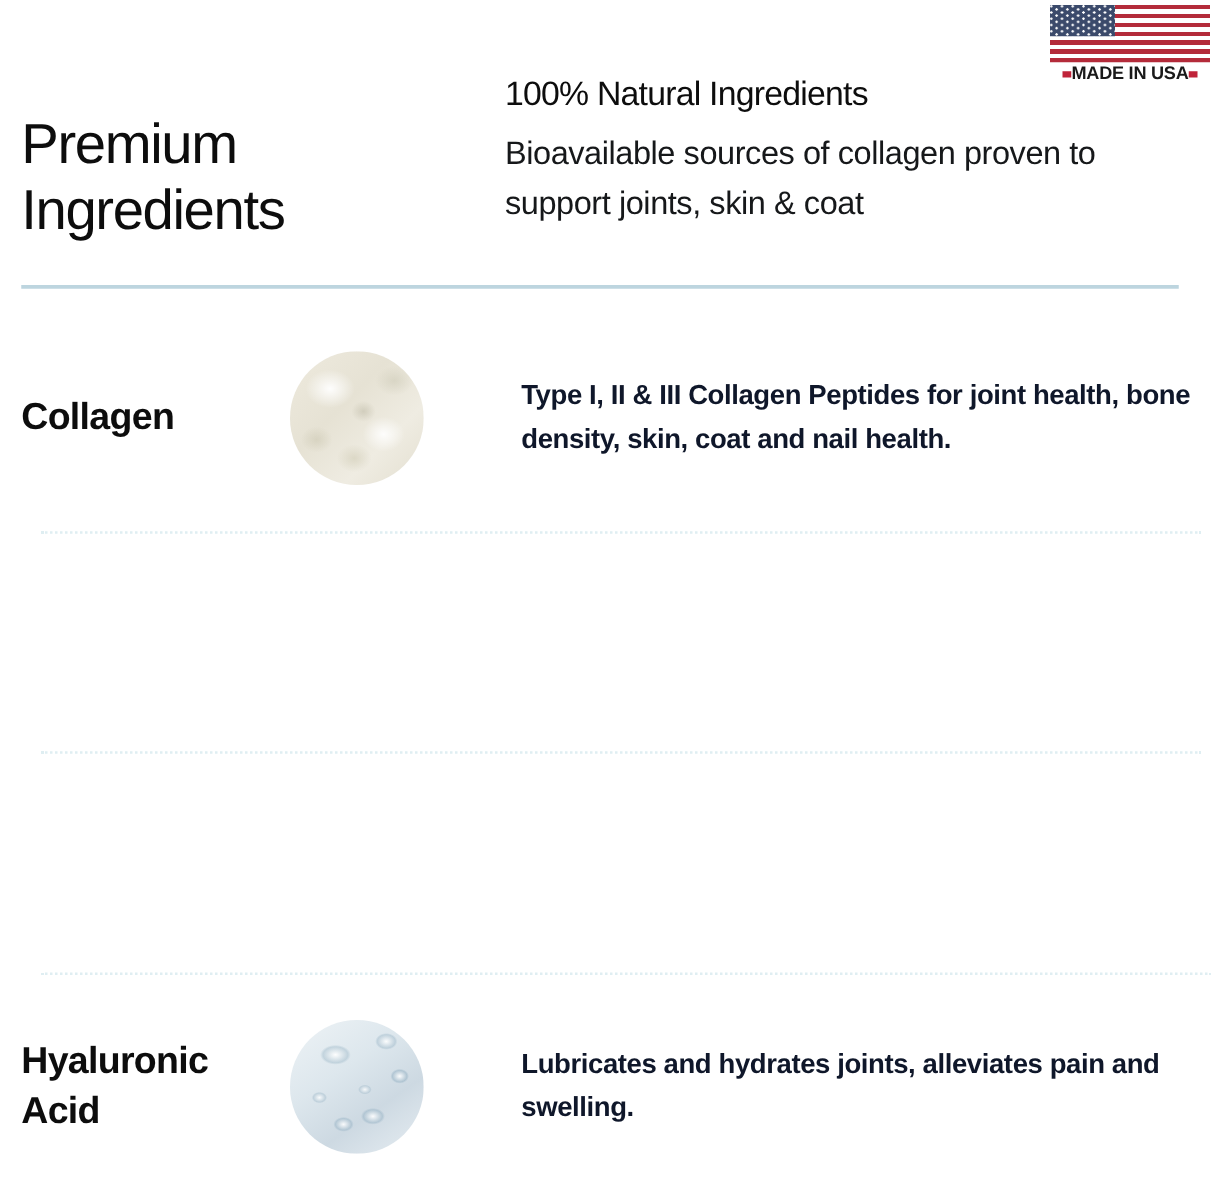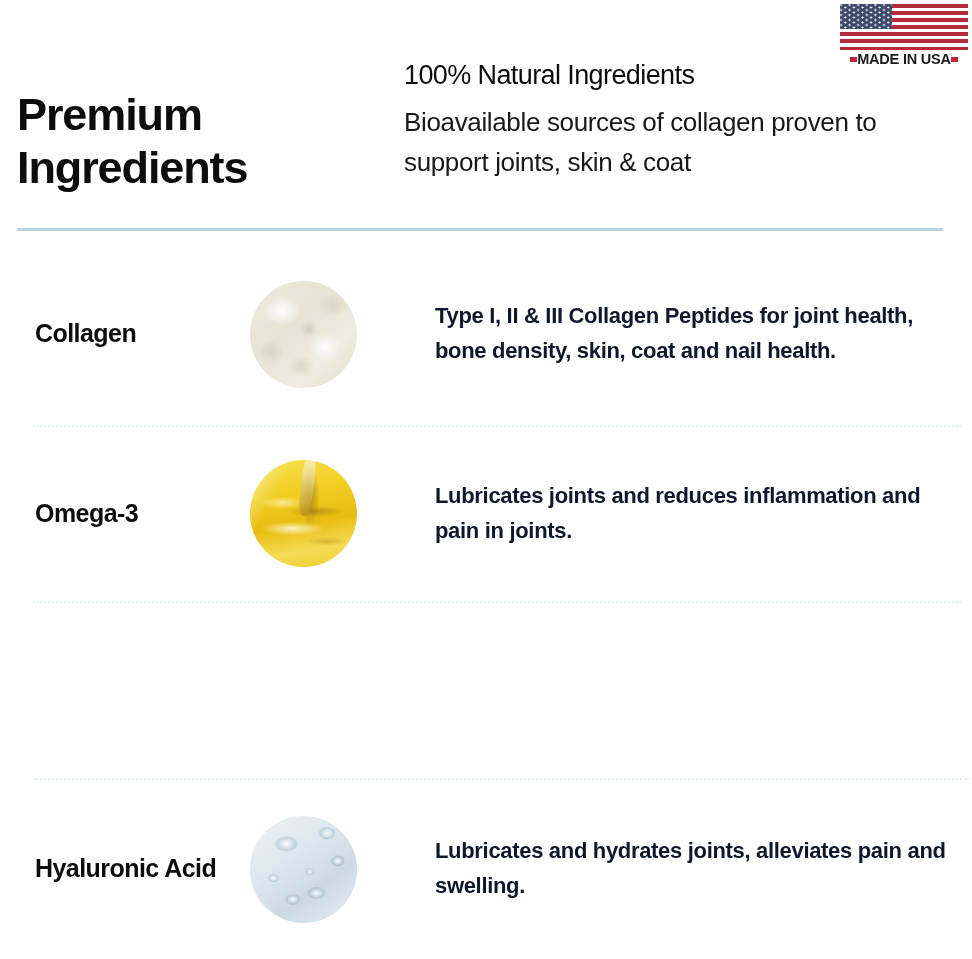--- a/index.html
+++ b/index.html
@@ -92,21 +92,21 @@
     top: 44px;
     width: 972px;
     height: 170px;
   }
   .header-title {
     position: absolute;
     left: 17px;
     top: 14px;
     width: 360px;
     font-size: 45px;
-    font-weight: bold;
+    font-weight: normal;
     line-height: 1.18;
     letter-spacing: -1.1px;
     color: #0d0d0d;
   }
   .header-right {
     position: absolute;
     left: 404px;
     top: 14px;
     width: 555px;
   }
@@ -155,26 +155,25 @@
   .row-1 { top: 244px; height: 180px; }
   .row-2 { top: 426px; height: 175px; }
   .row-3 { top: 602px; height: 176px; }
   .row-4 { top: 779px; height: 180px; }
 
   .row-label {
     flex: 0 0 auto;
     width: 215px;
     padding-left: 17px;
     box-sizing: border-box;
-    font-size: 25px;
+    font-size: 30px;
     font-weight: bold;
     letter-spacing: -0.55px;
     line-height: 1.35;
     color: #0d0d0d;
-    margin-left: 18px;
   }
   .row-media {
     flex: 0 0 auto;
     width: 190px;
     display: flex;
     justify-content: flex-start;
     padding-left: 17px;
     box-sizing: border-box;
   }
   .swatch {
@@ -287,27 +286,20 @@
   <div class="divider-dotted d3"></div>
 
   <div class="row row-1">
     <div class="row-label">Collagen</div>
     <div class="row-media">
       <div class="swatch sw-collagen"></div>
     </div>
     <div class="row-desc">Type I, II &amp; III Collagen Peptides for joint health, bone density, skin, coat and nail health.</div>
   </div>
 
-  <div class="row row-2">
-    <div class="row-label">Omega-3</div>
-    <div class="row-media">
-      <div class="swatch sw-omega"></div>
-    </div>
-    <div class="row-desc">Lubricates joints and reduces inflammation and pain in joints.</div>
-  </div>
 
 
   <div class="row row-4">
     <div class="row-label">Hyaluronic Acid</div>
     <div class="row-media">
       <div class="swatch sw-hya"></div>
     </div>
     <div class="row-desc">Lubricates and hydrates joints, alleviates pain and swelling.</div>
   </div>
 

